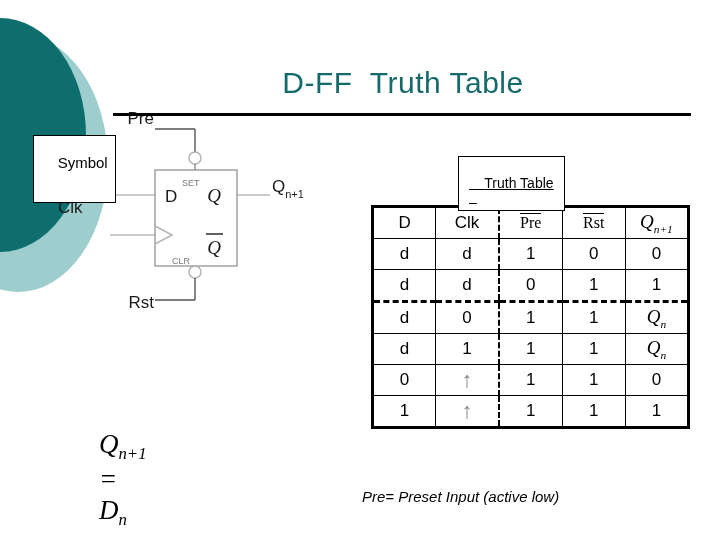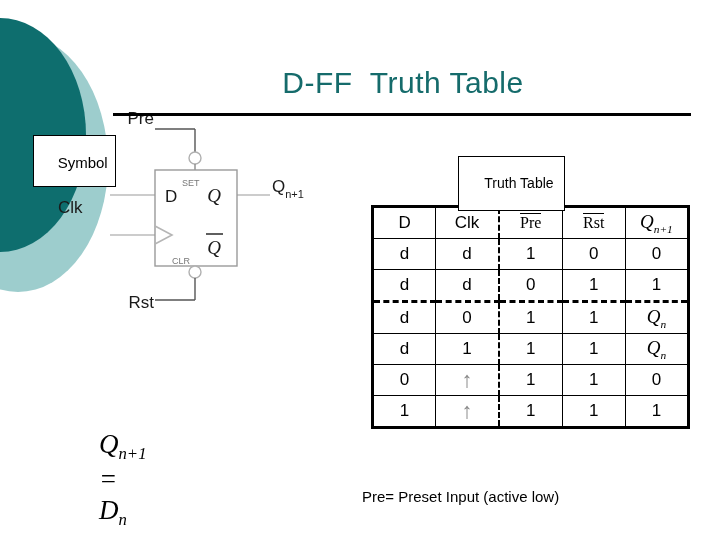--- a/index.html
+++ b/index.html
@@ -45,26 +45,26 @@
   }
 
   
   .boxlabel{
     position:absolute;
     border:1.5px solid #000;
     background:#ffffff;
     color:#000;
     font-size:15px;
     line-height:1;
-    padding:4px 7px 1px 7px;
+    padding:4px 7px 17px 7px;
     white-space:pre;
     z-index:6;
   }
   #symbol-box{left:33px;top:135px;}
-  #truthtable-box{left:458px;top:156px;font-size:14px;padding:5px 10px 6px 10px;}
+  #truthtable-box{left:458px;top:156px;font-size:14px;padding:5px 10px 6px 10px;text-decoration:underline;}
   #equation-box{left:44px;top:355px;padding:5px 8px 6px 8px;}
 
   
   #ff-diagram{position:absolute;left:110px;top:112px;width:200px;height:200px;z-index:4;}
 
   
   .equation{
     position:absolute;left:72px;top:398px;
     font-family:"Liberation Serif", serif;
     font-style:italic;
@@ -124,21 +124,21 @@
   .qsym sub{font-size:.6em;font-style:italic;}
   .uparrow{color:#8a8a8a;font-size:22px;line-height:1;display:inline-block;}
 
   
   .legend{
     position:absolute;left:362px;top:443px;
     font-size:15px;line-height:1.42;color:#000;
     white-space:pre;
     z-index:5;
   }
-  .legend div{white-space:pre;}
+  .legend div{white-space:pre;font-style:italic;}
 </style>
 </head>
 <body>
 
 <div id="slide">
 
   <div class="deco-light"></div>
   <div class="deco-dark"></div>
 
   <div class="title">D-FF  Truth Table</div>

